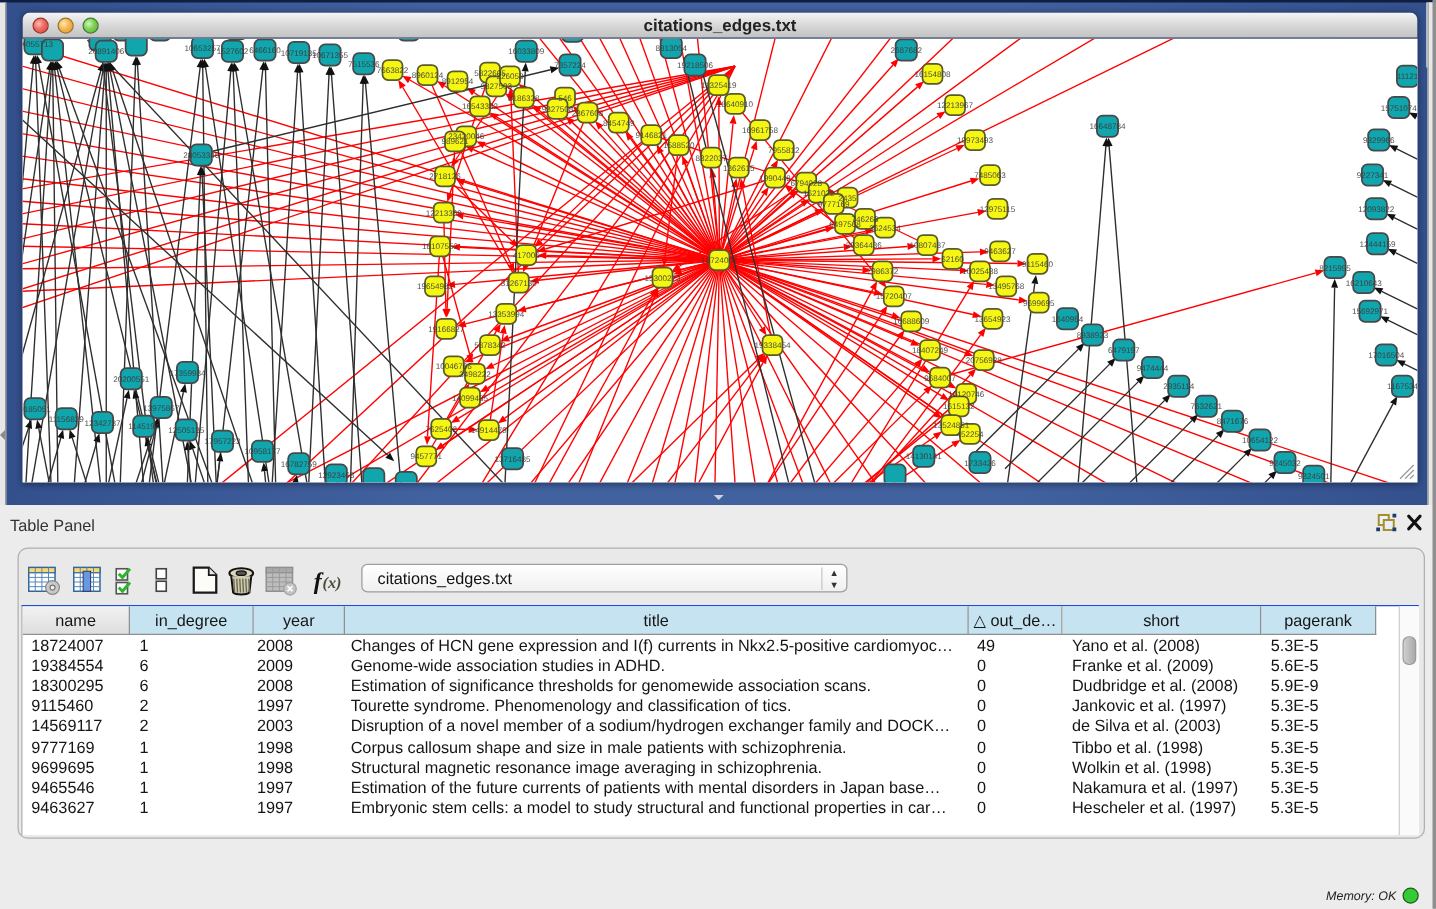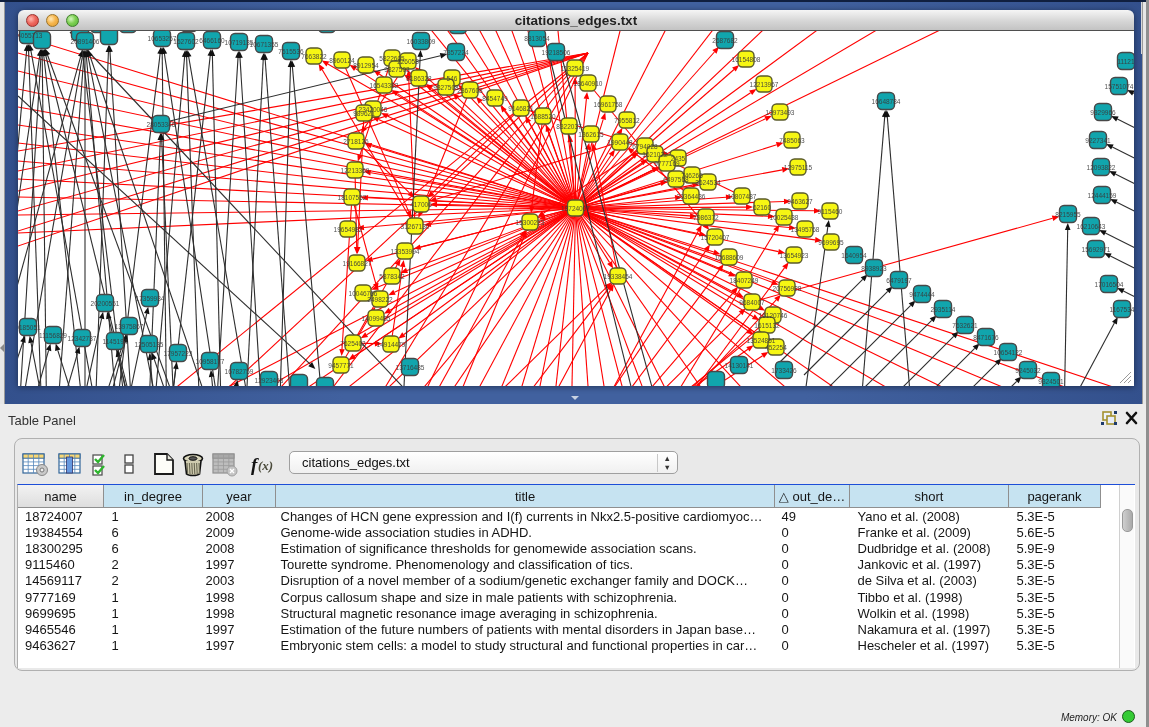--- a/index.html
+++ b/index.html
@@ -906,21 +906,21 @@
               <td class="c2">1997</td>
               <td class="c3">Tourette syndrome. Phenomenology and classification of tics.</td>
               <td class="c4">0</td>
               <td class="c5">Jankovic et al. (1997)</td>
               <td class="c6">5.3E-5</td>
             </tr>
 <tr>
               <td class="c0">14569117</td>
               <td class="c1">2</td>
               <td class="c2">2003</td>
-              <td class="c3">Disruption of a novel member of a sodium/genetic exchanger family and DOCK…</td>
+              <td class="c3">Disruption of a novel member of a sodium/hydrogen exchanger family and DOCK…</td>
               <td class="c4">0</td>
               <td class="c5">de Silva et al. (2003)</td>
               <td class="c6">5.3E-5</td>
             </tr>
 <tr>
               <td class="c0">9777169</td>
               <td class="c1">1</td>
               <td class="c2">1998</td>
               <td class="c3">Corpus callosum shape and size in male patients with schizophrenia.</td>
               <td class="c4">0</td>
@@ -933,21 +933,21 @@
               <td class="c2">1998</td>
               <td class="c3">Structural magnetic resonance image averaging in schizophrenia.</td>
               <td class="c4">0</td>
               <td class="c5">Wolkin et al. (1998)</td>
               <td class="c6">5.3E-5</td>
             </tr>
 <tr>
               <td class="c0">9465546</td>
               <td class="c1">1</td>
               <td class="c2">1997</td>
-              <td class="c3">Estimation of the future numbers of patients with mental disorders in Japan base…</td>
+              <td class="c3">Estimation of the future currents of patients with mental disorders in Japan base…</td>
               <td class="c4">0</td>
               <td class="c5">Nakamura et al. (1997)</td>
               <td class="c6">5.3E-5</td>
             </tr>
 <tr>
               <td class="c0">9463627</td>
               <td class="c1">1</td>
               <td class="c2">1997</td>
               <td class="c3">Embryonic stem cells: a model to study structural and functional properties in car…</td>
               <td class="c4">0</td>

